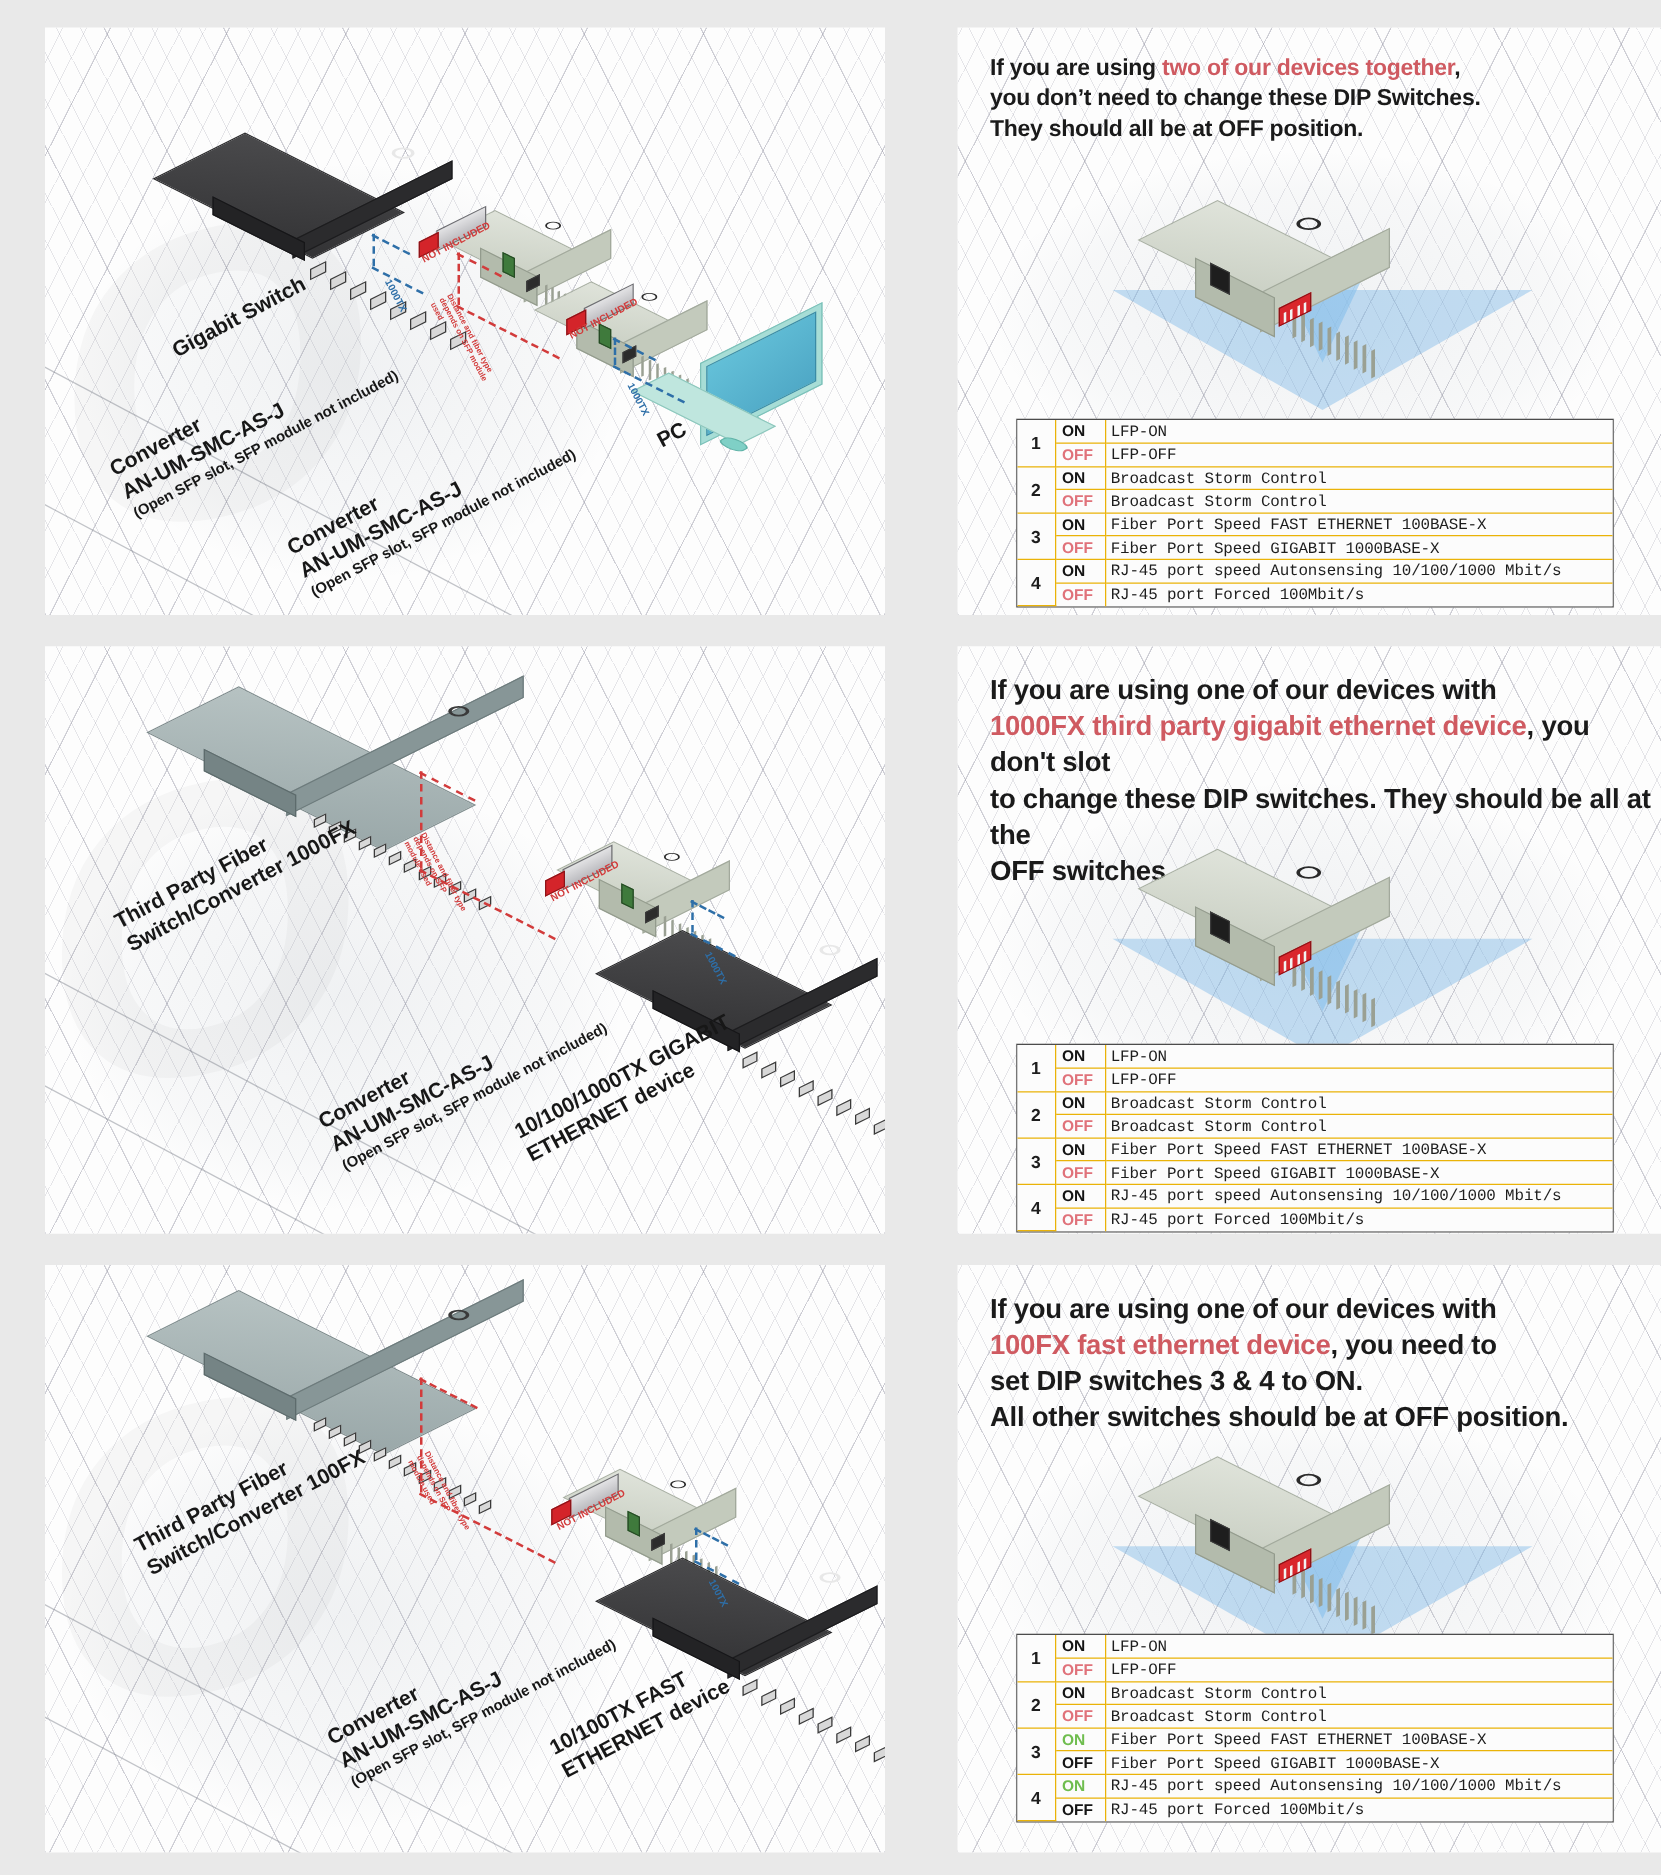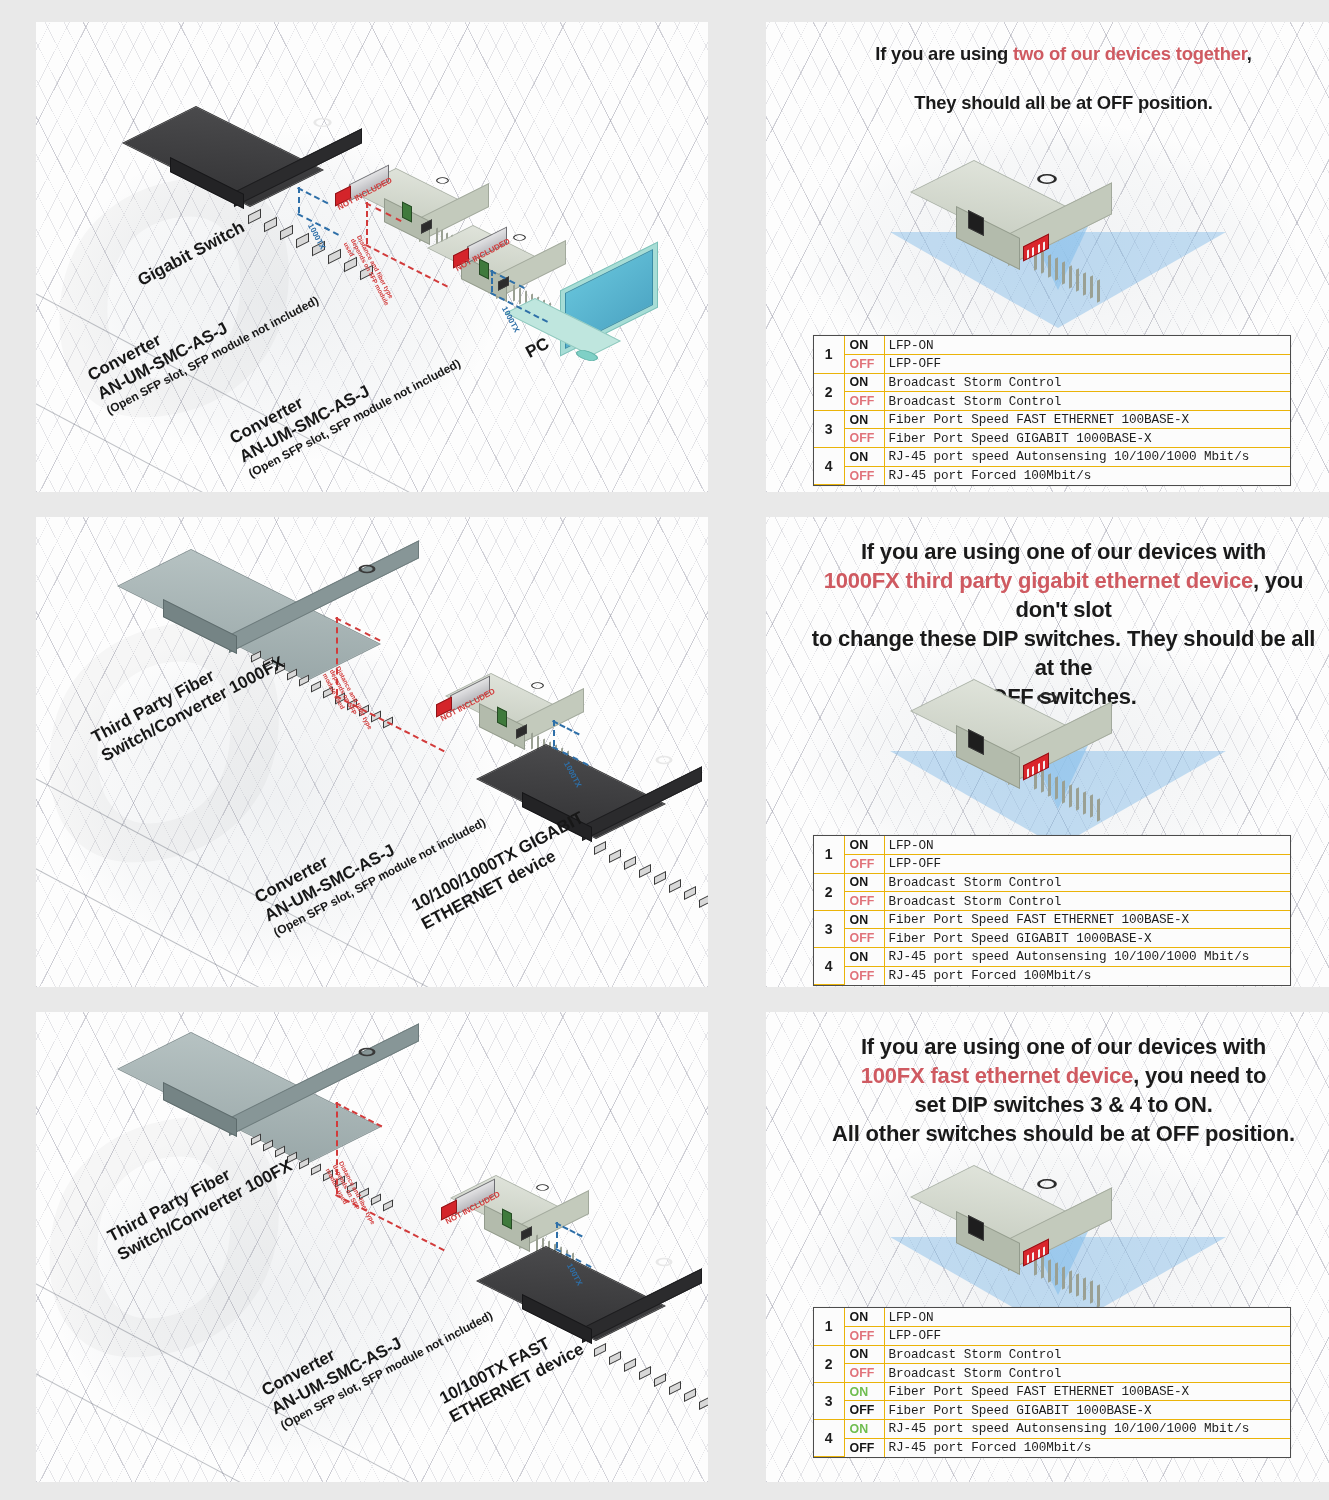--- a/index.html
+++ b/index.html
@@ -132,22 +132,21 @@
   
   .mon-screen{ position:absolute; background:linear-gradient(160deg,#63c0d8,#4fa8c6); border:1px solid #3a8ba6; }
   .mon-bezel { position:absolute; background:#a7ddd6; border:1px solid #7bc0b8;}
   .kbd{ position:absolute; background:#bfe6de; border:1px solid #8cc6bc;}
   .mouse{ position:absolute; background:#7fd0c6; border:1px solid #5fb2a7; border-radius:50%/40%;}
   .stand{ position:absolute; background:#8ed3cb; border:1px solid #6bb5ac;}
 
   
   .headline{
     position:absolute;
-    left:36px; right:26px; top:20px;
-    text-align:center;
+    left:26px; right:26px; top:20px;
     font-size:18.4px;
     font-weight:700;
     color:#1a1a1a;
     line-height:1.32;
     letter-spacing:-.2px;
     z-index:6;
   }
   .headline .hl{ color:#cf5a61; }
   .headline.small{ font-size:22px; }
   .beam{
@@ -344,21 +343,21 @@
       </div>
     </div>
   </div>
 
   <div class="panel">
     <div class="inner">
       <div class="halo" style="left:30px;top:100px;width:500px;height:260px;"></div>
 
       <div class="headline">
         <span>If you are using </span><span class="hl">two of our devices together</span><span>,</span><br>
-        <br>
+        <span>you don’t need to change these DIP Switches.</span><br>
         <span>They should all be at OFF position.</span>
       </div>
 
       <div class="beam" style="left:124px; top:210px;"></div>
       <div class="beam2" style="left:258px; top:196px;"></div>
 
       <div class="box" style="left:208px; top:128px; width:180px; height:110px; z-index:6;">
         <div class="face c-top" style="left:0; top:10px; width:104px; height:64px; transform:matrix(1,0.50,-1,0.50,0,0);"></div>
         <div class="face c-front" style="left:34px; top:84px; width:104px; height:32px; transform:skewY(-26.5deg);"></div>
         <div class="face c-side" style="left:-18px; top:56px; width:64px; height:32px; transform:skewY(26.5deg);"></div>

